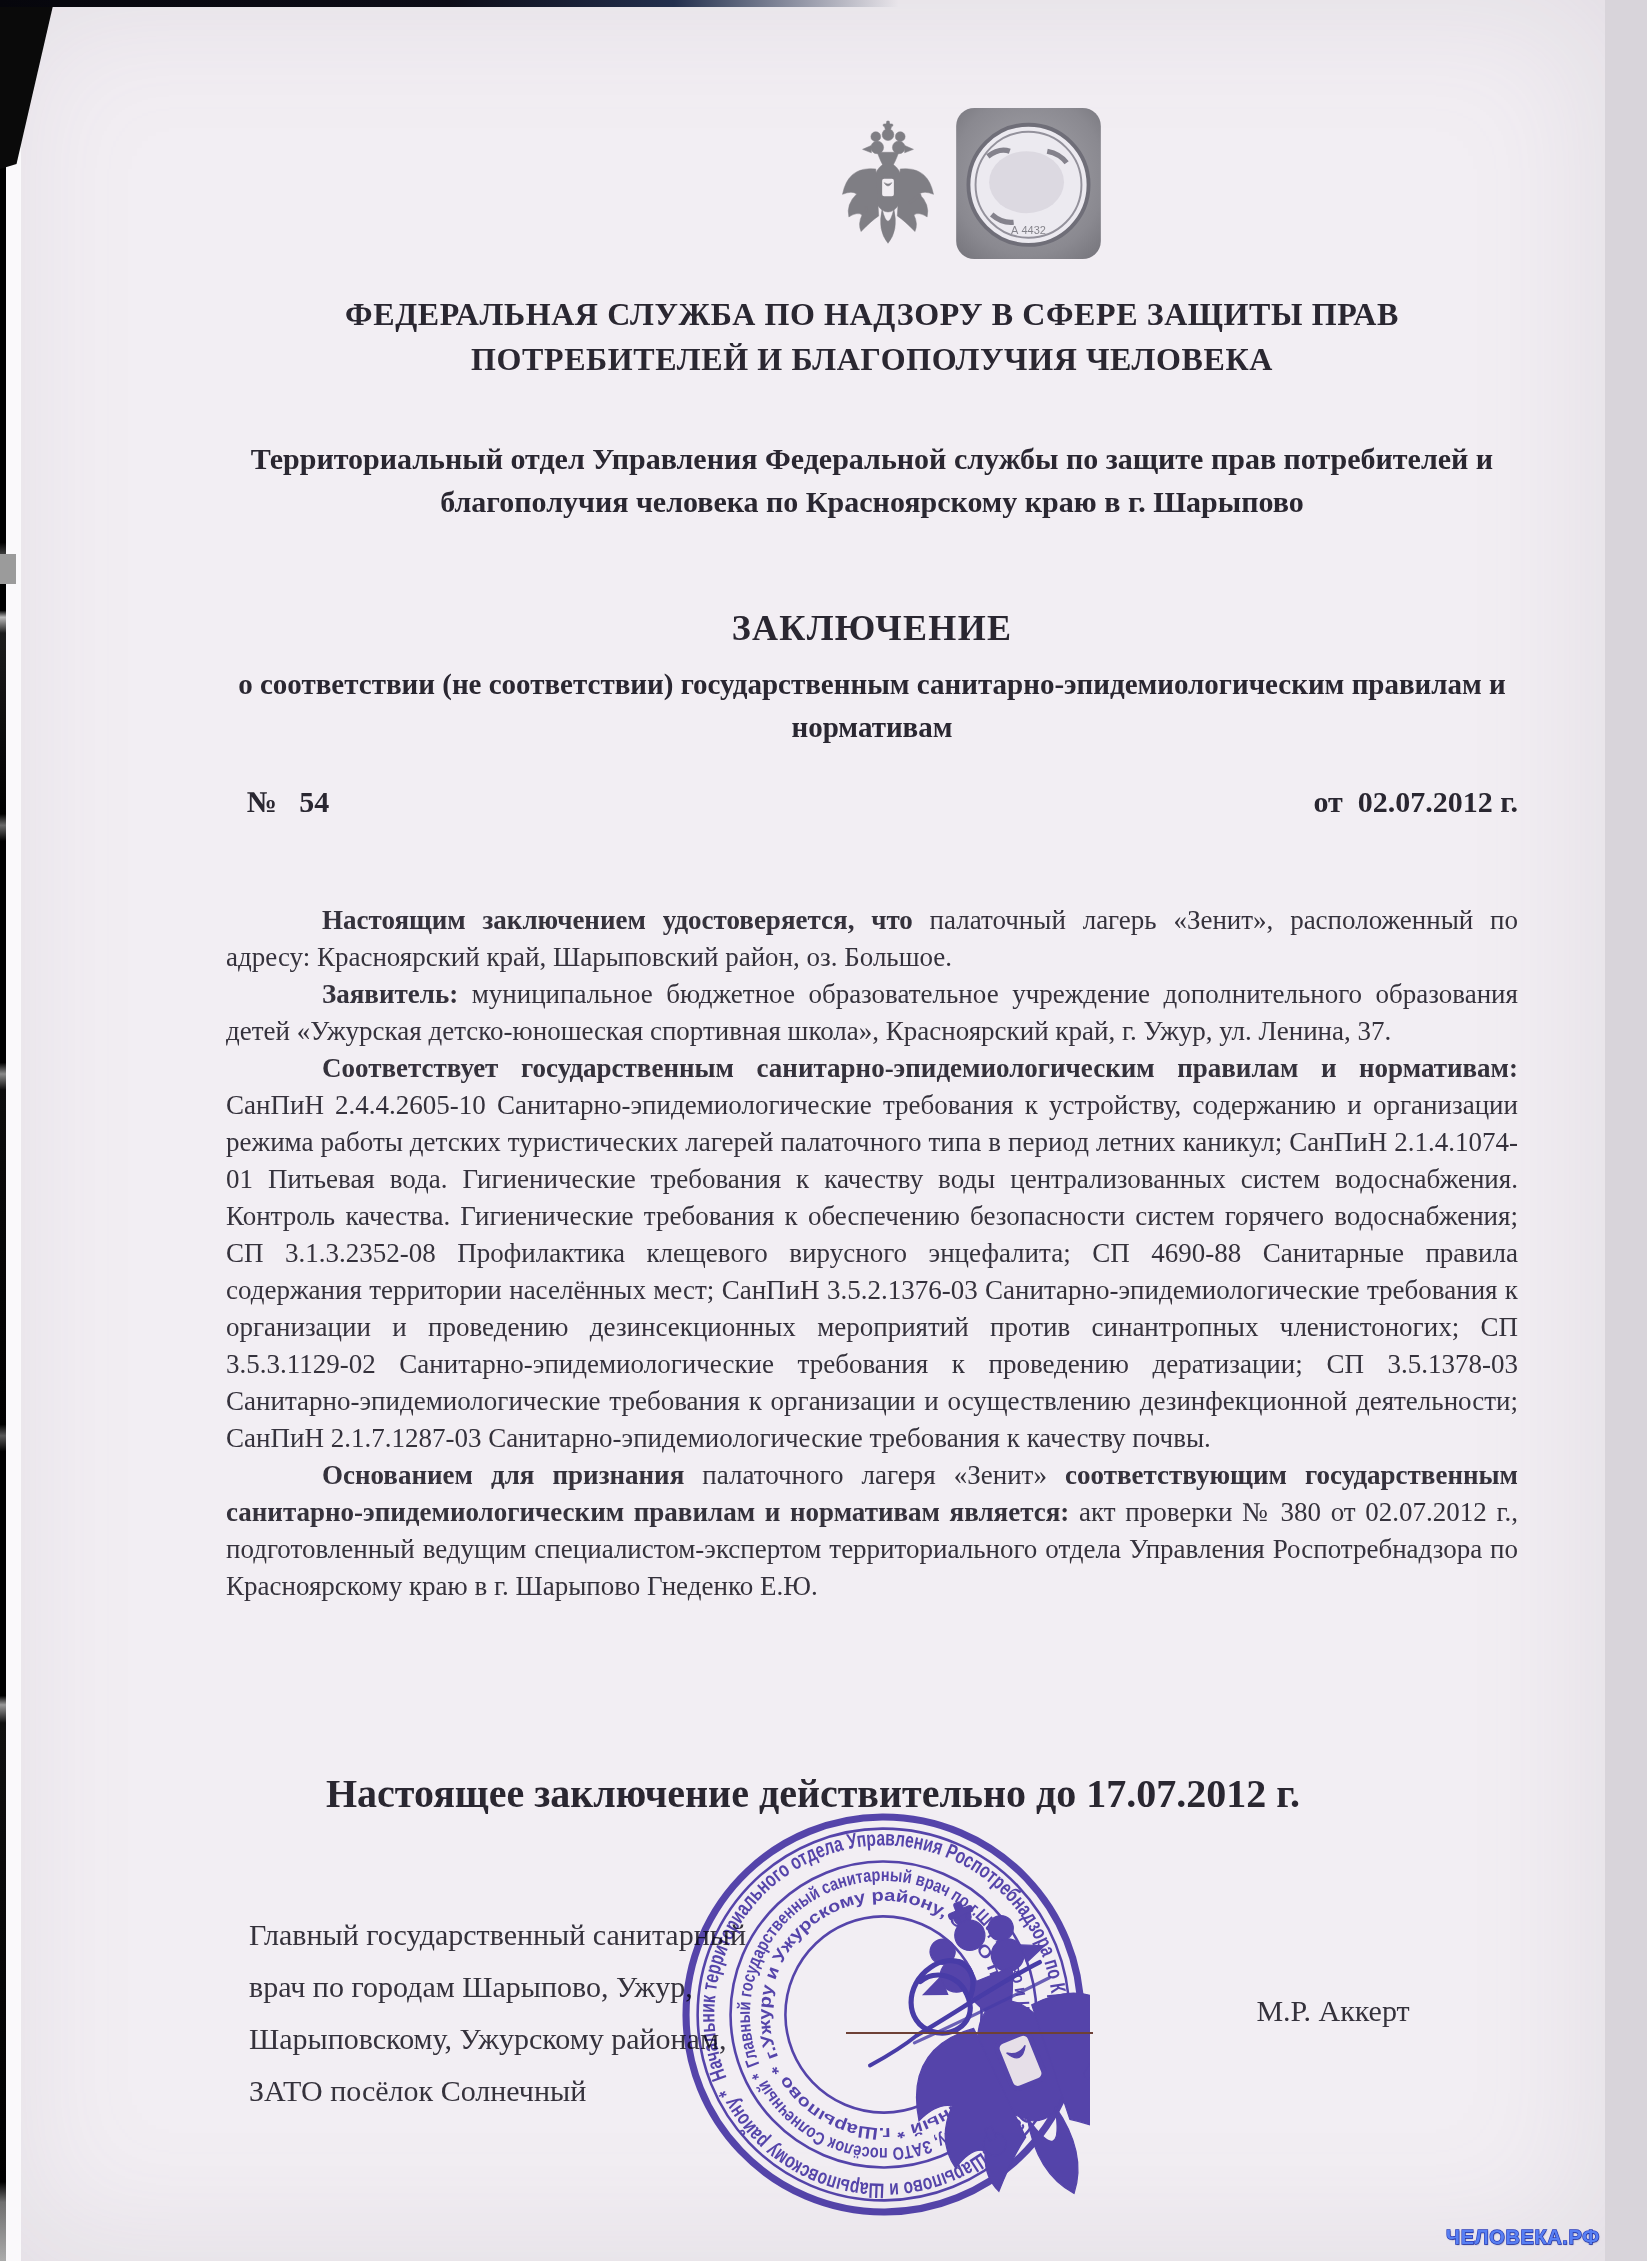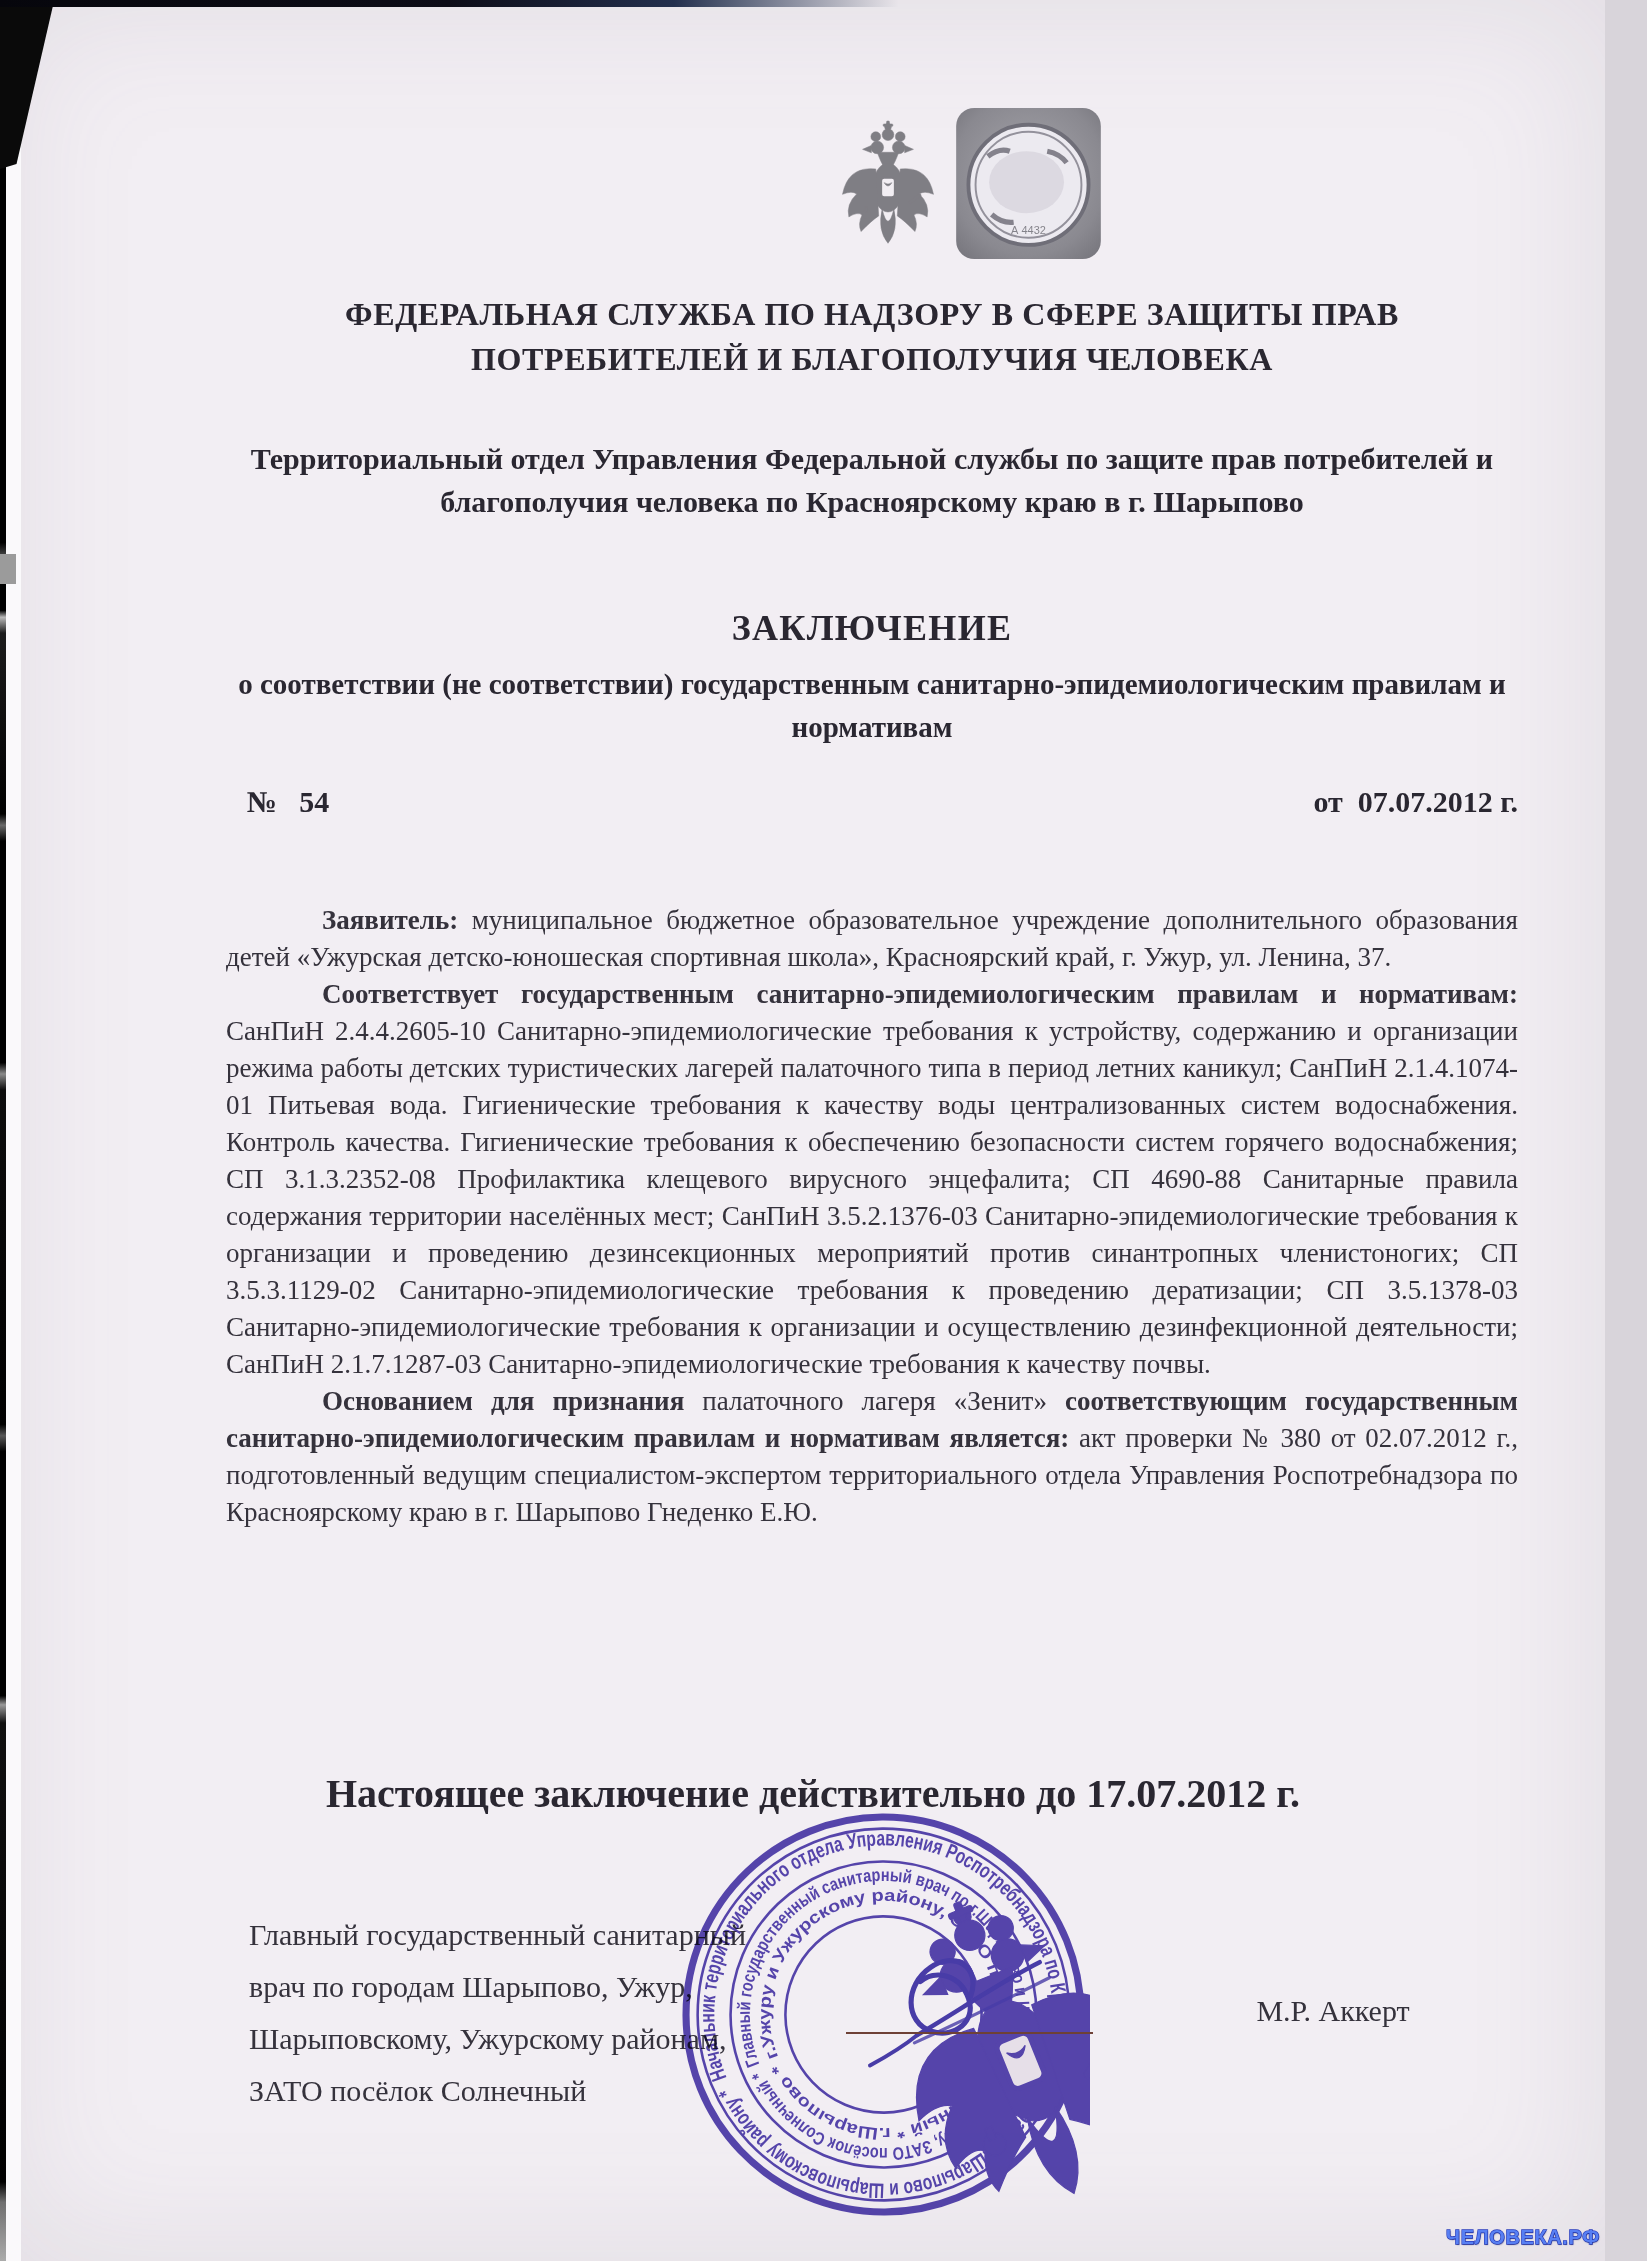--- a/index.html
+++ b/index.html
@@ -121,24 +121,25 @@
     <text x="115" y="198" text-anchor="middle" font-size="17" fill="#4e4d55" opacity=".65" font-family="Liberation Sans, sans-serif">А 4432</text>
   </svg>
 
   <div class="cblock h1">ФЕДЕРАЛЬНАЯ СЛУЖБА ПО НАДЗОРУ В СФЕРЕ ЗАЩИТЫ ПРАВ ПОТРЕБИТЕЛЕЙ И БЛАГОПОЛУЧИЯ ЧЕЛОВЕКА</div>
   <div class="cblock h2">Территориальный отдел Управления Федеральной службы по защите прав потребителей и благополучия человека по Красноярскому краю в г. Шарыпово</div>
   <div class="cblock doc-subtitle">о соответствии (не соответствии) государственным санитарно-эпидемиологическим правилам и нормативам</div>
   <div class="cblock doc-title">ЗАКЛЮЧЕНИЕ</div>
 
   <div class="cblock num-row">
     <span class="num-left"><span>№</span>&nbsp;&nbsp;&nbsp;<span>54</span></span>
-    <span>от  07.07.2012 г.</span>
+    <span>от  02.07.2012 г.</span>
   </div>
 
   <div class="cblock body-text" id="body-paragraphs">
+      <p><span class="b">Настоящим заключением удостоверяется, что </span><span>палаточный лагерь «Зенит», расположенный по адресу: Красноярский край, Шарыповский район, оз. Большое.</span></p>
       <p><span class="b">Заявитель: </span><span>муниципальное бюджетное образовательное учреждение дополнительного образования детей «Ужурская детско-юношеская спортивная школа», Красноярский край, г. Ужур, ул. Ленина, 37.</span></p>
       <p><span class="b">Соответствует  государственным санитарно-эпидемиологическим правилам и нормативам: </span><span>СанПиН 2.4.4.2605-10 Санитарно-эпидемиологические требования к устройству, содержанию и организации режима работы детских туристических лагерей палаточного типа в период летних каникул; СанПиН 2.1.4.1074-01 Питьевая вода. Гигиенические требования к качеству воды централизованных систем водоснабжения. Контроль качества. Гигиенические требования к обеспечению безопасности систем горячего водоснабжения; СП 3.1.3.2352-08 Профилактика клещевого вирусного энцефалита; СП 4690-88 Санитарные правила содержания территории населённых мест; СанПиН 3.5.2.1376-03 Санитарно-эпидемиологические требования к организации и проведению дезинсекционных мероприятий против синантропных членистоногих; СП 3.5.3.1129-02 Санитарно-эпидемиологические требования к проведению дератизации; СП 3.5.1378-03 Санитарно-эпидемиологические требования к организации и осуществлению дезинфекционной деятельности; СанПиН 2.1.7.1287-03 Санитарно-эпидемиологические требования к качеству почвы.</span></p>
       <p><span class="b">Основанием для признания </span><span>палаточного лагеря «Зенит» </span><span class="b">соответствующим государственным санитарно-эпидемиологическим правилам и нормативам является: </span><span>акт проверки № 380 от 02.07.2012 г., подготовленный ведущим специалистом-экспертом территориального отдела  Управления  Роспотребнадзора по Красноярскому краю в г. Шарыпово Гнеденко Е.Ю.</span></p>
     </div>
 
   <div class="validity">Настоящее заключение действительно до 17.07.2012 г.</div>
 
   <div class="sig-block" id="sig-block">
       <div>Главный государственный санитарный</div>
       <div>врач по городам Шарыпово, Ужур,</div>

